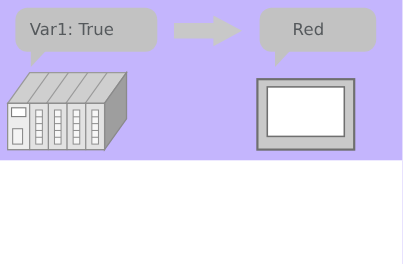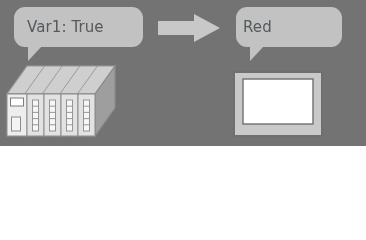--- a/index.html
+++ b/index.html
@@ -7,21 +7,21 @@
     padding: 0;
     background: #ffffff;
   }
   body {
     font-family: "DejaVu Sans", sans-serif;
   }
   #stage {
     position: relative;
     width: 366px;
     height: 146px;
-    background: #737373;
+    background: #c4b5fd;
     overflow: hidden;
   }
 
   
   .bubble {
     position: absolute;
     background: #c2c2c2;
     border-radius: 11px;
     box-sizing: border-box;
     display: flex;
@@ -55,21 +55,21 @@
     border-right: 14px solid transparent;
     border-top: 15px solid #c2c2c2;
   }
 
   
   #bubble-hmi {
     left: 236px;
     top: 7px;
     width: 106px;
     height: 40px;
-    padding-left: 7px;
+    padding-left: 30px;
   }
   #bubble-hmi-tail {
     left: 250px;
     top: 46px;
     border-left: 0px solid transparent;
     border-right: 14px solid transparent;
     border-top: 15px solid #c2c2c2;
   }
 
   

